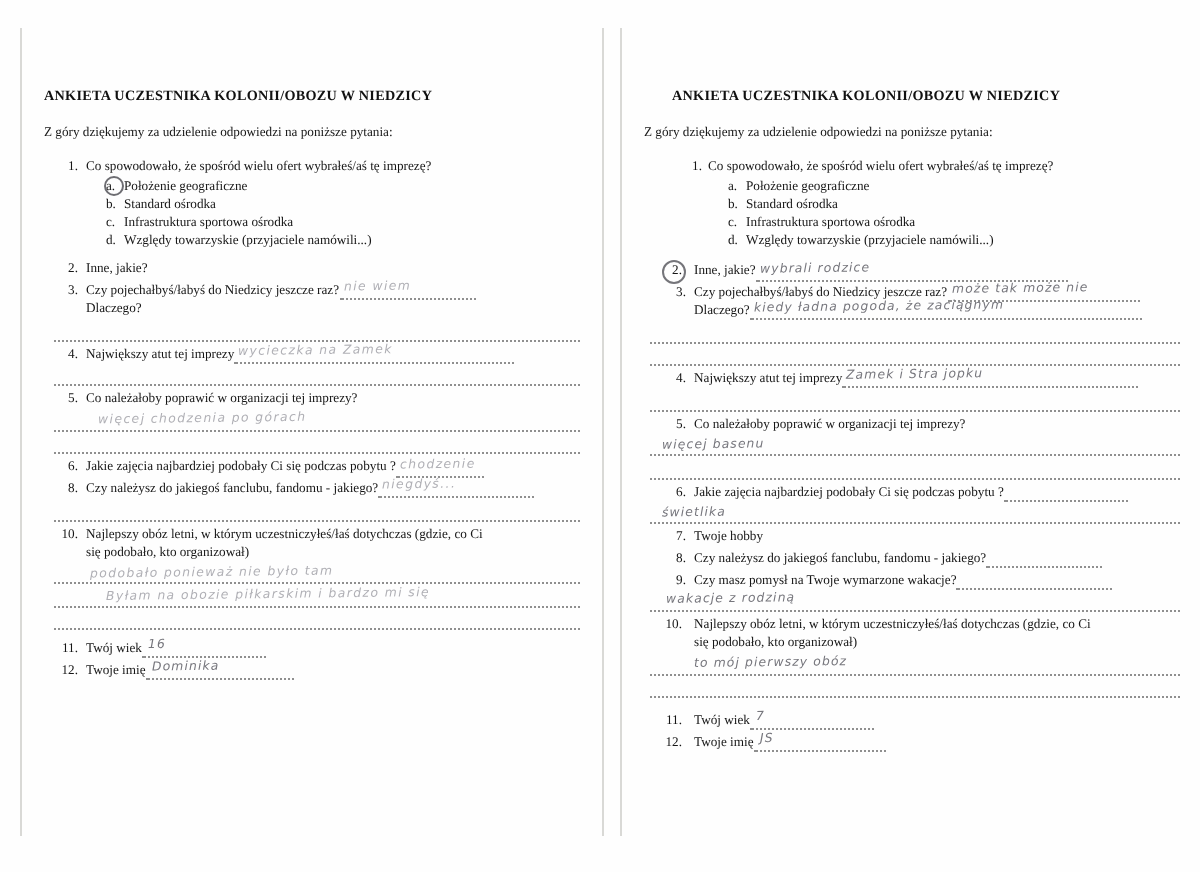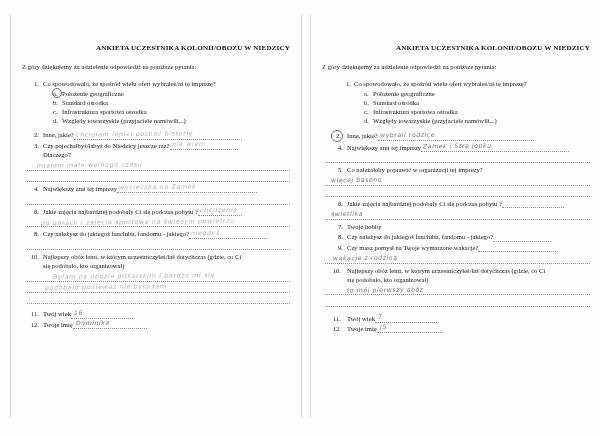--- a/index.html
+++ b/index.html
@@ -48,21 +48,21 @@
   .form {
     position: absolute;
     top: 44px;
   }
   .form-left  { left: 22px; width: 268px; }
   .form-right { left: 322px; width: 268px; }
 
   .doc-title {
     font-size: 7.1px;
     font-weight: bold;
-    text-align: right;
+    text-align: left;
     letter-spacing: 0.15px;
     margin: 0 0 11px 0;
     color: #111;
   }
   .form-right .doc-title { margin-left: 14px; }
 
   .intro {
     font-size: 6.6px;
     margin: 0 0 9px 0;
     color: #161616;
@@ -240,65 +240,67 @@
           </li>
           <li>
             <span class="olet">d.</span>
             <span>Względy towarzyskie (przyjaciele namówili...)</span>
           </li>
         </ul>
       </li>
 
       <li style="margin-top:5px">
         <span class="qnum">2.</span>
-        <span class="qtext">Inne, jakie?</span><span class="ansfill" style="width:168px"><span class="hw faint">chciałam lepiej poznać historię</span></span>
+        <span class="qtext">Inne, jakie?</span>
       </li>
 
       <li>
         <span class="qnum">3.</span>
         <span class="qtext">Czy pojechałbyś/łabyś do Niedzicy jeszcze raz?</span><span class="ansfill" style="width:68px"><span class="hw faint">nie wiem</span></span>
         <span class="sub"><span class="qtext">Dlaczego?</span></span>
-        <div class="fillrow" style="margin-left:-16px">
-          <span class="hw faint" style="left:10px">miałam mało wolnego czasu</span>
-        </div>
         <div class="blankrow" style="margin-left:-16px"></div>
       </li>
 
       <li style="margin-top:2px">
         <span class="qnum">4.</span>
         <span class="qtext">Największy atut tej imprezy</span><span class="ansfill" style="width:140px"><span class="hw faint">wycieczka na Zamek</span></span>
         <div class="blankrow" style="margin-left:-16px"></div>
       </li>
 
+      <li>
+        <span class="qnum">5.</span>
+        <span class="qtext">Co należałoby poprawić  w organizacji tej imprezy?</span>
+        <div class="fillrow" style="margin-left:-16px">
+          <span class="hw faint" style="left:22px">więcej chodzenia po górach</span>
+        </div>
+        <div class="blankrow" style="margin-left:-16px"></div>
+      </li>
 
       <li>
         <span class="qnum">6.</span>
         <span class="qtext">Jakie  zajęcia najbardziej podobały Ci się podczas pobytu ?</span><span class="ansfill" style="width:44px"><span class="hw faint">chodzenie</span></span>
-        <div class="fillrow" style="margin-left:-16px">
-          <span class="hw faint" style="left:14px">po górach i zajęcia sportowe na świeżym powietrzu</span>
-        </div>
       </li>
 
 
       <li>
         <span class="qnum">8.</span>
         <span class="qtext">Czy należysz do jakiegoś fanclubu, fandomu - jakiego?</span><span class="ansfill" style="width:78px"><span class="hw faint">niegdyś...</span></span>
         <div class="blankrow" style="margin-left:-16px"></div>
       </li>
 
 
       <li>
         <span class="qnum">10.</span>
         <span class="qtext">Najlepszy obóz letni, w którym uczestniczyłeś/łaś dotychczas (gdzie, co Ci</span>
         <span class="sub">się podobało, kto organizował)</span>
         <div class="fillrow" style="margin-left:-16px">
+          <span class="hw faint" style="left:18px">podobało ponieważ nie było tam</span>
+        </div>
+        <div class="fillrow" style="margin-left:-16px">
           <span class="hw faint" style="left:26px">Byłam na obozie piłkarskim i bardzo mi się</span>
-        </div>
-        <div class="fillrow" style="margin-left:-16px">
-          <span class="hw faint" style="left:18px">podobało ponieważ nie było tam</span>
         </div>
         <div class="blankrow" style="margin-left:-16px"></div>
       </li>
 
       <li style="margin-top:5px">
         <span class="qnum">11.</span>
         <span class="qtext">Twój wiek</span><span class="shortfill" style="width:62px"><span class="hw">16</span></span>
       </li>
 
       <li>
@@ -337,20 +339,27 @@
             <span>Względy towarzyskie (przyjaciele namówili...)</span>
           </li>
         </ul>
       </li>
 
       <li style="margin-top:6px;padding-left:25px">
         <span class="qnum circled" style="left:6px">2.</span>
         <span class="qtext">Inne, jakie?</span><span class="ansfill" style="width:156px"><span class="hw">wybrali rodzice</span></span>
       </li>
 
+      <li style="padding-left:25px">
+        <span class="qnum" style="left:8px">3.</span>
+        <span class="qtext">Czy pojechałbyś/łabyś do Niedzicy jeszcze raz?</span><span class="ansfill" style="width:96px"><span class="hw">może tak może nie</span></span>
+        <span class="sub"><span class="qtext">Dlaczego?</span><span class="ansfill" style="width:196px"><span class="hw">kiedy ładna pogoda, że zaciągnym</span></span></span>
+        <div class="blankrow" style="margin-left:-22px"></div>
+        <div class="blankrow" style="margin-left:-22px"></div>
+      </li>
 
       <li style="margin-top:2px;padding-left:25px">
         <span class="qnum" style="left:8px">4.</span>
         <span class="qtext">Największy atut tej imprezy</span><span class="ansfill" style="width:148px"><span class="hw">Zamek i Stra jopku</span></span>
         <div class="blankrow" style="margin-left:-22px"></div>
       </li>
 
       <li style="padding-left:25px">
         <span class="qnum" style="left:8px">5.</span>
         <span class="qtext">Co należałoby poprawić  w organizacji tej imprezy?</span>

